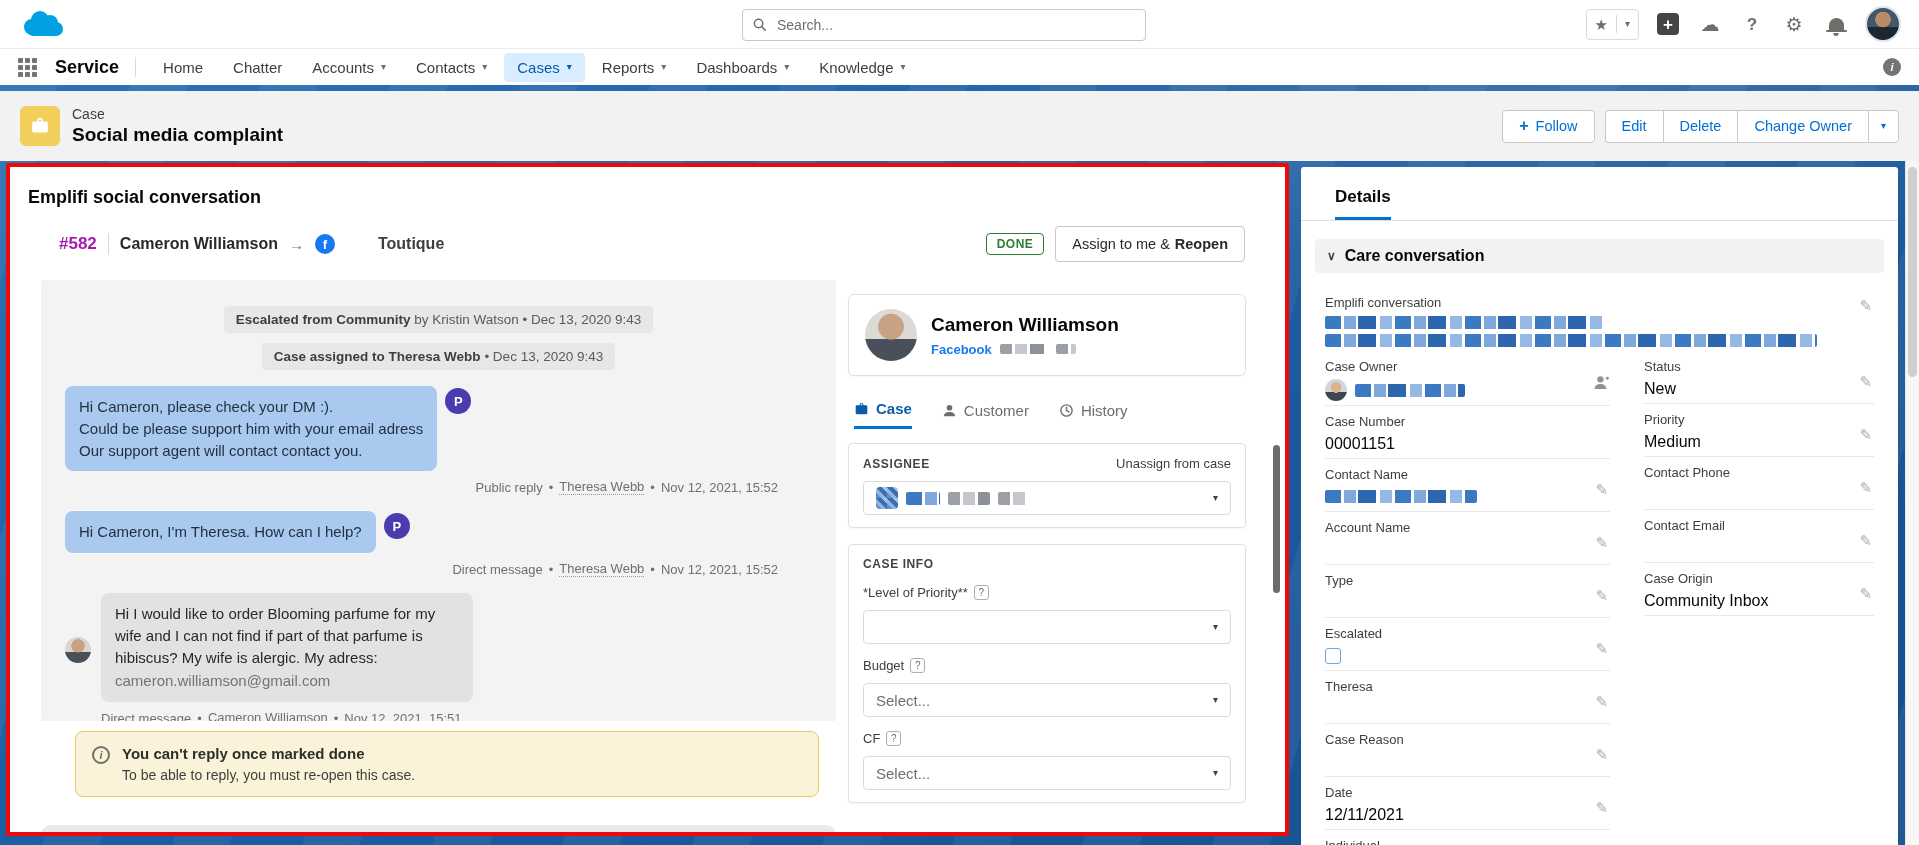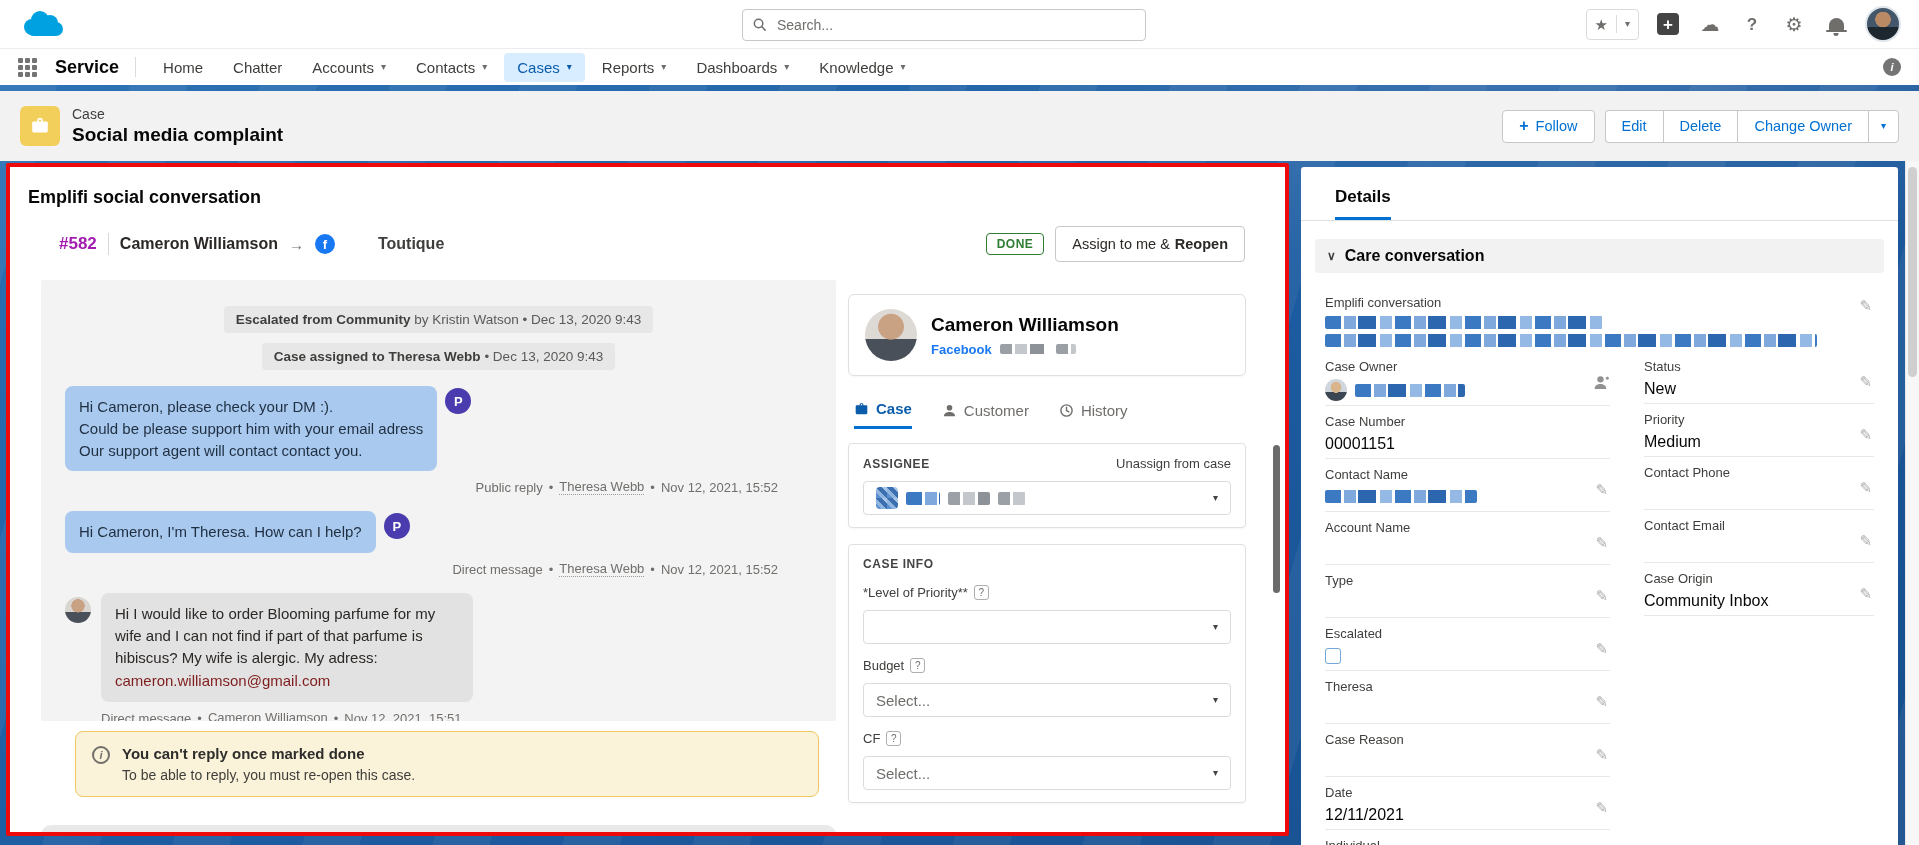--- a/index.html
+++ b/index.html
@@ -79,32 +79,32 @@
   .assign-btn { background:#fff; border:1px solid #c9c7c5; border-radius:4px; height:36px; padding:0 16px; font-size:14.5px; color:#2b2826; cursor:pointer; display:flex; align-items:center; gap:5px; font-family:inherit; }
   .assign-btn b { font-weight:700; }
 
   .conv-body { display:flex; gap:12px; margin:18px 0 0 31px; }
   .thread-col { width:795px; }
   .thread-scroll { background:#f3f3f3; height:441px; padding:16px 24px; overflow:hidden; border-radius:2px; }
   .sys-row { display:flex; justify-content:center; margin-top:10px; }
   .sys-msg { background:#e7e7e7; border-radius:4px; padding:6px 12px; font-size:13.5px; color:#5a5a58; }
   .sys-msg b { color:#3e3e3c; font-weight:700; }
   .msg-agent { display:flex; justify-content:flex-start; align-items:flex-start; gap:8px; margin-top:16px; }
-  .msg-customer { display:flex; align-items:flex-start; gap:10px; margin-top:16px; }
+  .msg-customer { display:flex; align-items:center; gap:10px; margin-top:16px; }
   .bubble { border-radius:8px; padding:10px 14px; font-size:15px; line-height:1.45; }
   .bubble.agent { background:#a9c9ee; color:#1f2f42; }
   .bubble.gray { background:#e2e2e2; color:#2b2826; max-width:372px; }
   .brand-avatar { width:26px; height:26px; border-radius:50%; background:#4a3cae; color:#fff; font-size:13px; font-weight:700; display:flex; align-items:center; justify-content:center; flex:none; margin-top:2px; }
   .cust-avatar { width:26px; height:26px; border-radius:50%; flex:none; margin-top:4px;
     background: radial-gradient(circle at 50% 34%, #c9a284 0 30%, transparent 32%), linear-gradient(180deg,#d9d5d0 0 58%, #4a505a 58%); }
   .meta { display:flex; align-items:center; gap:6px; font-size:13px; color:#716e6b; margin-top:8px; }
   .meta.right { justify-content:flex-end; padding-right:34px; }
   .meta.left { padding-left:36px; }
   .meta .author { border-bottom:1px dotted #9a9a9a; cursor:pointer; }
-  .email-link { color:#7f1d1d; text-decoration:none; display:inline-block; margin-top:2px; cursor:pointer; }
+  .email-link { color:#737373; text-decoration:none; display:inline-block; margin-top:2px; cursor:pointer; }
 
   .warning { display:flex; gap:12px; background:#fbf3d9; border:1px solid #eec85f; border-radius:8px; padding:13px 16px; margin:10px 0 0 34px; width:744px; }
   .info-i { width:18px; height:18px; border-radius:50%; border:2px solid #706e6b; color:#706e6b; font-size:11px; font-weight:700; font-style:italic; display:flex; align-items:center; justify-content:center; flex:none; margin-top:1px; }
   .warn-title { font-size:15px; font-weight:700; color:#2e2e2c; }
   .warn-body { font-size:14px; color:#3e3e3c; margin-top:5px; }
   .composer-partial { height:12px; background:#e9e9e9; border-radius:10px 10px 0 0; margin-top:28px; width:795px; }
 
   
   .sidebar-col { width:398px; }
   .profile-card { border:1px solid #e0e0e0; border-radius:6px; padding:14px 16px; display:flex; align-items:center; gap:14px; margin-top:14px; box-shadow:0 1px 2px rgba(0,0,0,.04); }

